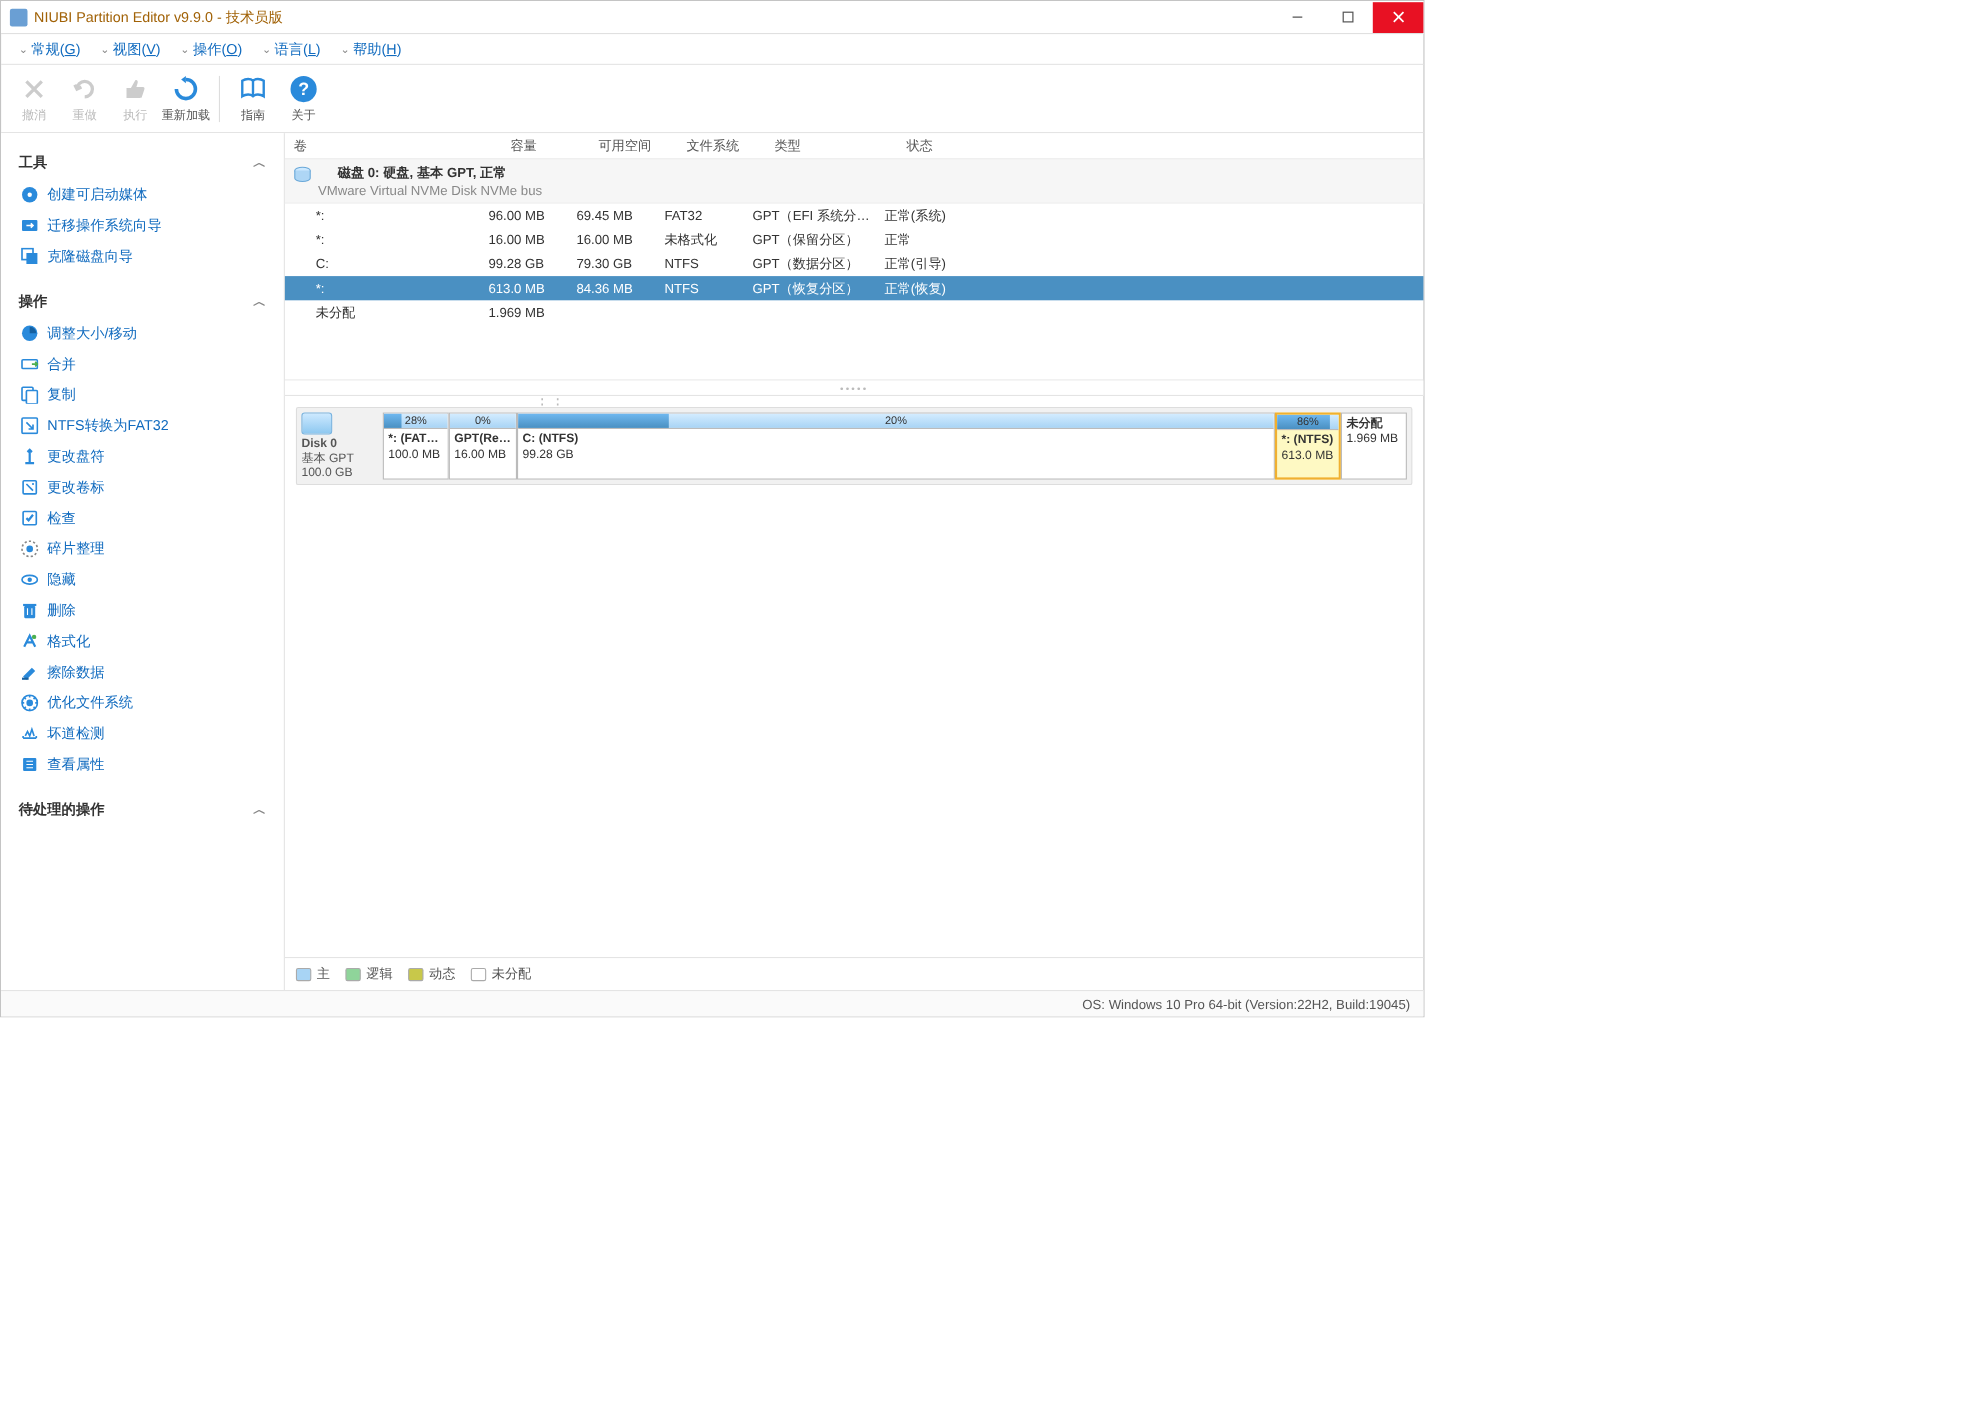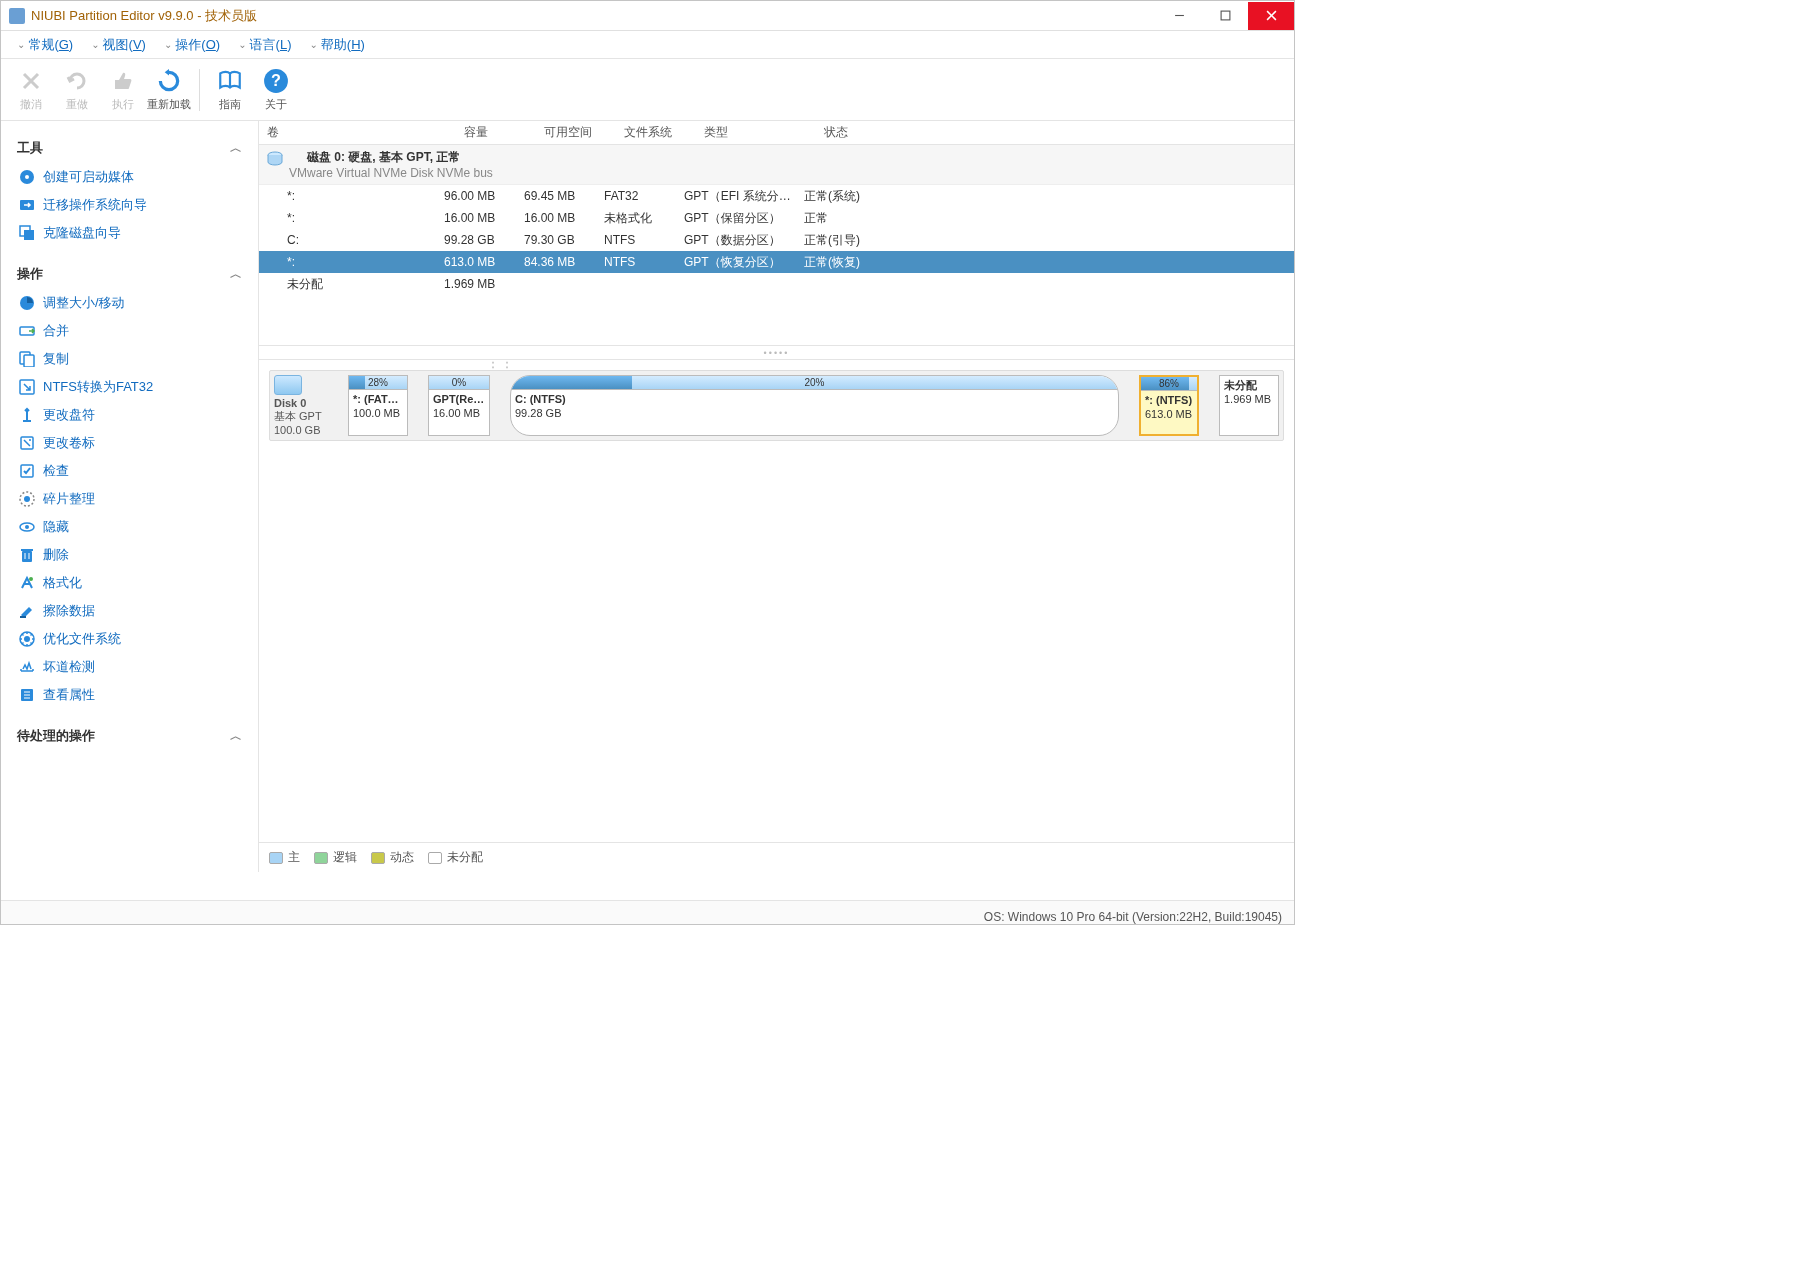--- a/index.html
+++ b/index.html
@@ -50,21 +50,21 @@
 .part-box { border: 1px solid #bbb; background: #fff; display: flex; flex-direction: column; font-size: 11px; color: #333; padding: 0; overflow: hidden; }
 .part-box.selected { border: 2px solid #f0b030; background: #fef9c3; }
 .part-bar { height: 14px; background: linear-gradient(#d4ecff,#a8d4f5); border-bottom: 1px solid #bbb; position: relative; display: flex; align-items: center; justify-content: center; font-size: 10px; color: #333; }
 .part-bar .used { position: absolute; left: 0; top: 0; bottom: 0; background: linear-gradient(#6fb8f0,#4a90c2); }
 .part-bar .pct { position: relative; z-index: 1; }
 .part-info { padding: 2px 4px; line-height: 1.3; }
 .part-info b { font-weight: bold; }
 .legend { height: 30px; border-top: 1px solid #e4e4e4; display: flex; align-items: center; padding: 0 10px; gap: 14px; font-size: 12px; color: #555; }
 .legend-item { display: flex; align-items: center; gap: 5px; }
 .lswatch { width: 14px; height: 12px; border: 1px solid #aaa; border-radius: 2px; }
-.statusbar { height: 24px; border-top: 1px solid #e4e4e4; display: flex; align-items: flex-end; justify-content: flex-end; padding: 0 12px; font-size: 12px; color: #555; background: #fafafa; margin-top: 28px; }
+.statusbar { height: 24px; border-top: 1px solid #e4e4e4; display: flex; align-items: center; justify-content: flex-end; padding: 0 12px; font-size: 12px; color: #555; background: #fafafa; }
 .volumes-body { min-height: 200px; }
 .u { text-decoration: underline; }
 </style>
 </head>
 <body>
 
 <div class="window">
   <div class="titlebar">
     <div class="titlebar-icon"></div>
     <div class="titlebar-text">NIUBI Partition Editor v9.9.0 - 技术员版</div>
@@ -429,36 +429,36 @@
       <div class="splitter">•••••</div>
       <div class="diskmap-area">
         <span class="splitter-handle" style="top:-6px;">⋮⋮</span>
         <div class="diskmap">
           <div class="disk-box">
             <div class="dbicon"></div>
             <div style="font-weight:bold">Disk 0</div>
             <div>基本 GPT</div>
             <div>100.0 GB</div>
           </div>
-          <div id="parts" style="display:flex;gap:20px;flex:1;">
+          <div id="parts" style="display:flex;gap:0;flex:1;">
               <div class="part-box" style="width:60px;">
                 <div class="part-bar">
                   <div class="used" style="width:28%"></div>
                   <span class="pct">28%</span>
                 </div>
                 <div class="part-info"><b>*: (FAT…</b><br>100.0 MB</div>
               </div>
               <div class="part-box" style="width:62px;">
                 <div class="part-bar">
                   <div class="used" style="width:0%"></div>
                   <span class="pct">0%</span>
                 </div>
                 <div class="part-info"><b>GPT(Re…</b><br>16.00 MB</div>
               </div>
-              <div class="part-box" style="flex:1;border-radius:20px;">
+              <div class="part-box" style="flex:1;">
                 <div class="part-bar">
                   <div class="used" style="width:20%"></div>
                   <span class="pct">20%</span>
                 </div>
                 <div class="part-info"><b>C: (NTFS)</b><br>99.28 GB</div>
               </div>
               <div class="part-box selected" style="width:60px;">
                 <div class="part-bar">
                   <div class="used" style="width:86%"></div>
                   <span class="pct">86%</span>

